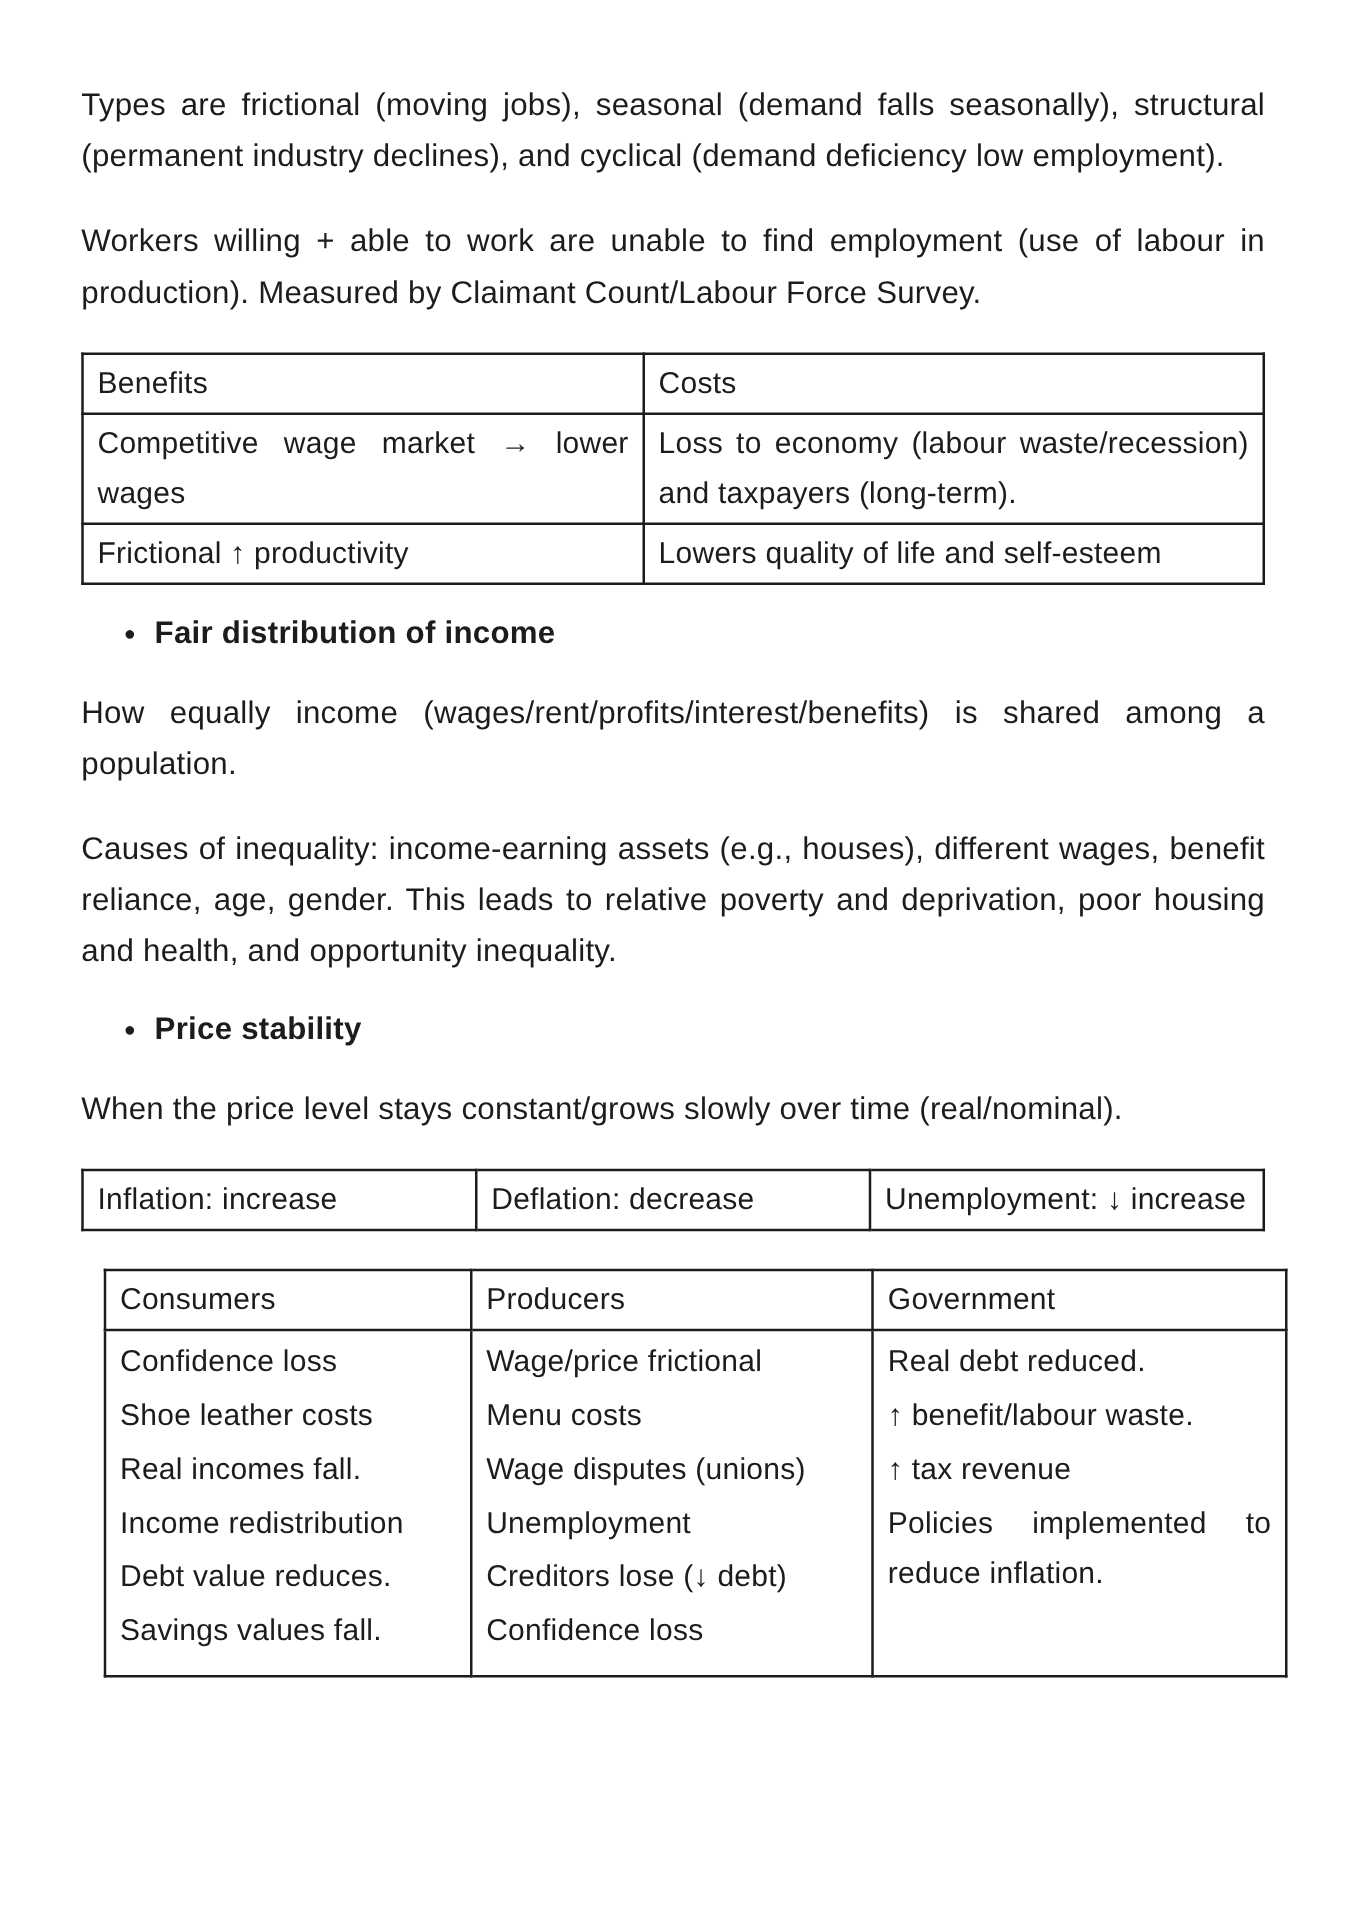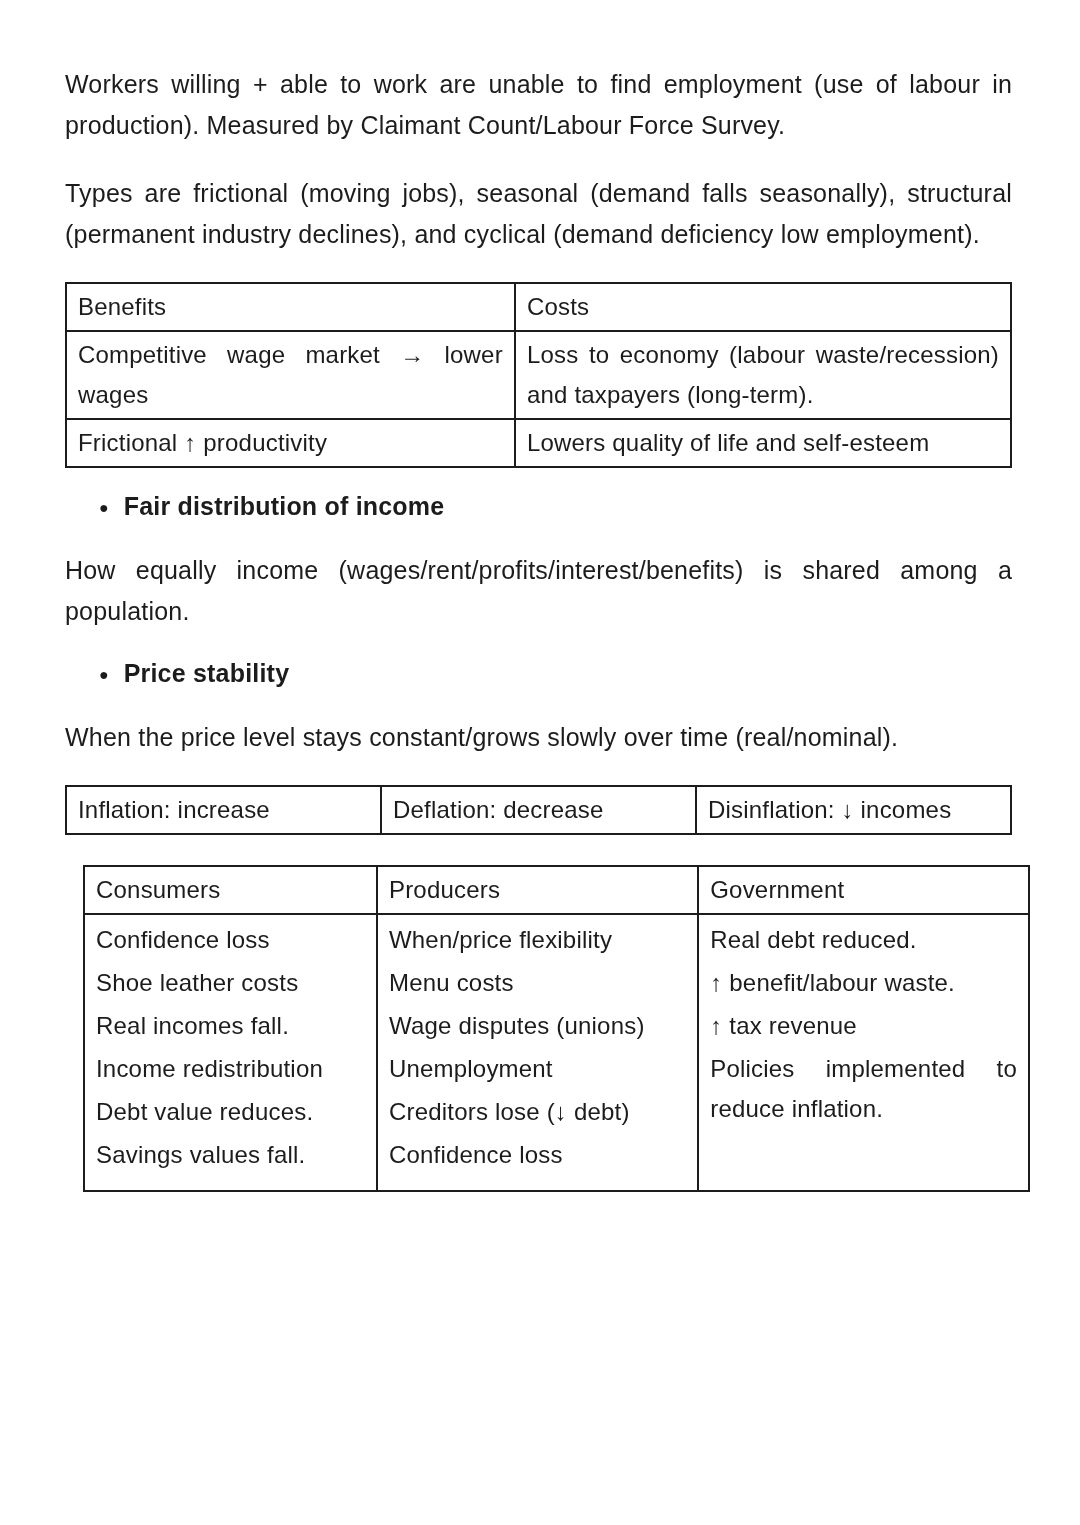--- a/index.html
+++ b/index.html
@@ -66,23 +66,23 @@
   .col-third { width: 33.33%; }
   .col-consumers { width: 31%; }
   .col-producers { width: 34%; }
   .col-government { width: 35%; }
 </style>
 </head>
 <body>
 
 <div class="page">
 
+  <p class="para">Types are frictional (moving jobs), seasonal (demand falls seasonally), structural (permanent industry declines), and cyclical (demand deficiency low employment).</p>
+
   <p class="para">Workers willing + able to work are unable to find employment (use of labour in production). Measured by Claimant Count/Labour Force Survey.</p>
-
-  <p class="para">Types are frictional (moving jobs), seasonal (demand falls seasonally), structural (permanent industry declines), and cyclical (demand deficiency low employment).</p>
 
   <table class="tbl">
     <colgroup>
         <col class="col-benefits">
         <col class="col-costs">
       </colgroup>
     <tbody>
         <tr>
       <th>Benefits</th>
       <th>Costs</th>
@@ -98,39 +98,40 @@
   </tbody>
     </table>
 
   <div class="bullet-heading">
     <span class="bullet-glyph">●</span>
     <span class="heading-text">Fair distribution of income</span>
   </div>
 
   <p class="para">How equally income (wages/rent/profits/interest/benefits) is shared among a population.</p>
 
+  <p class="para">Causes of inequality: income-earning assets (e.g., houses), different wages, benefit reliance, age, gender. This leads to relative poverty and deprivation, poor housing and health, and opportunity inequality.</p>
 
   <div class="bullet-heading">
     <span class="bullet-glyph">●</span>
     <span class="heading-text">Price stability</span>
   </div>
 
   <p class="para">When the price level stays constant/grows slowly over time (real/nominal).</p>
 
   <table class="tbl inflation-tbl">
     <colgroup>
         <col class="col-third">
         <col class="col-third">
         <col class="col-third">
       </colgroup>
     <tbody>
         <tr>
       <td>Inflation: increase</td>
       <td>Deflation: decrease</td>
-      <td>Disinflation: ↓ incomes</td>
+      <td>Unemployment: ↓ increase</td>
     </tr>
   </tbody>
     </table>
 
 
   <table class="tbl effects-tbl">
     <colgroup>
         <col class="col-consumers">
         <col class="col-producers">
         <col class="col-government">
@@ -144,21 +145,21 @@
     <tr>
       <td>
         <p class="cell-item">Confidence loss</p>
         <p class="cell-item">Shoe leather costs</p>
         <p class="cell-item">Real incomes fall.</p>
         <p class="cell-item">Income redistribution</p>
         <p class="cell-item">Debt value reduces.</p>
         <p class="cell-item">Savings values fall.</p>
       </td>
       <td>
-        <p class="cell-item">When/price flexibility</p>
+        <p class="cell-item">Wage/price frictional</p>
         <p class="cell-item">Menu costs</p>
         <p class="cell-item">Wage disputes (unions)</p>
         <p class="cell-item">Unemployment</p>
         <p class="cell-item">Creditors lose (↓ debt)</p>
         <p class="cell-item">Confidence loss</p>
       </td>
       <td>
         <p class="cell-item">Real debt reduced.</p>
         <p class="cell-item">↑ benefit/labour waste.</p>
         <p class="cell-item">↑ tax revenue</p>

